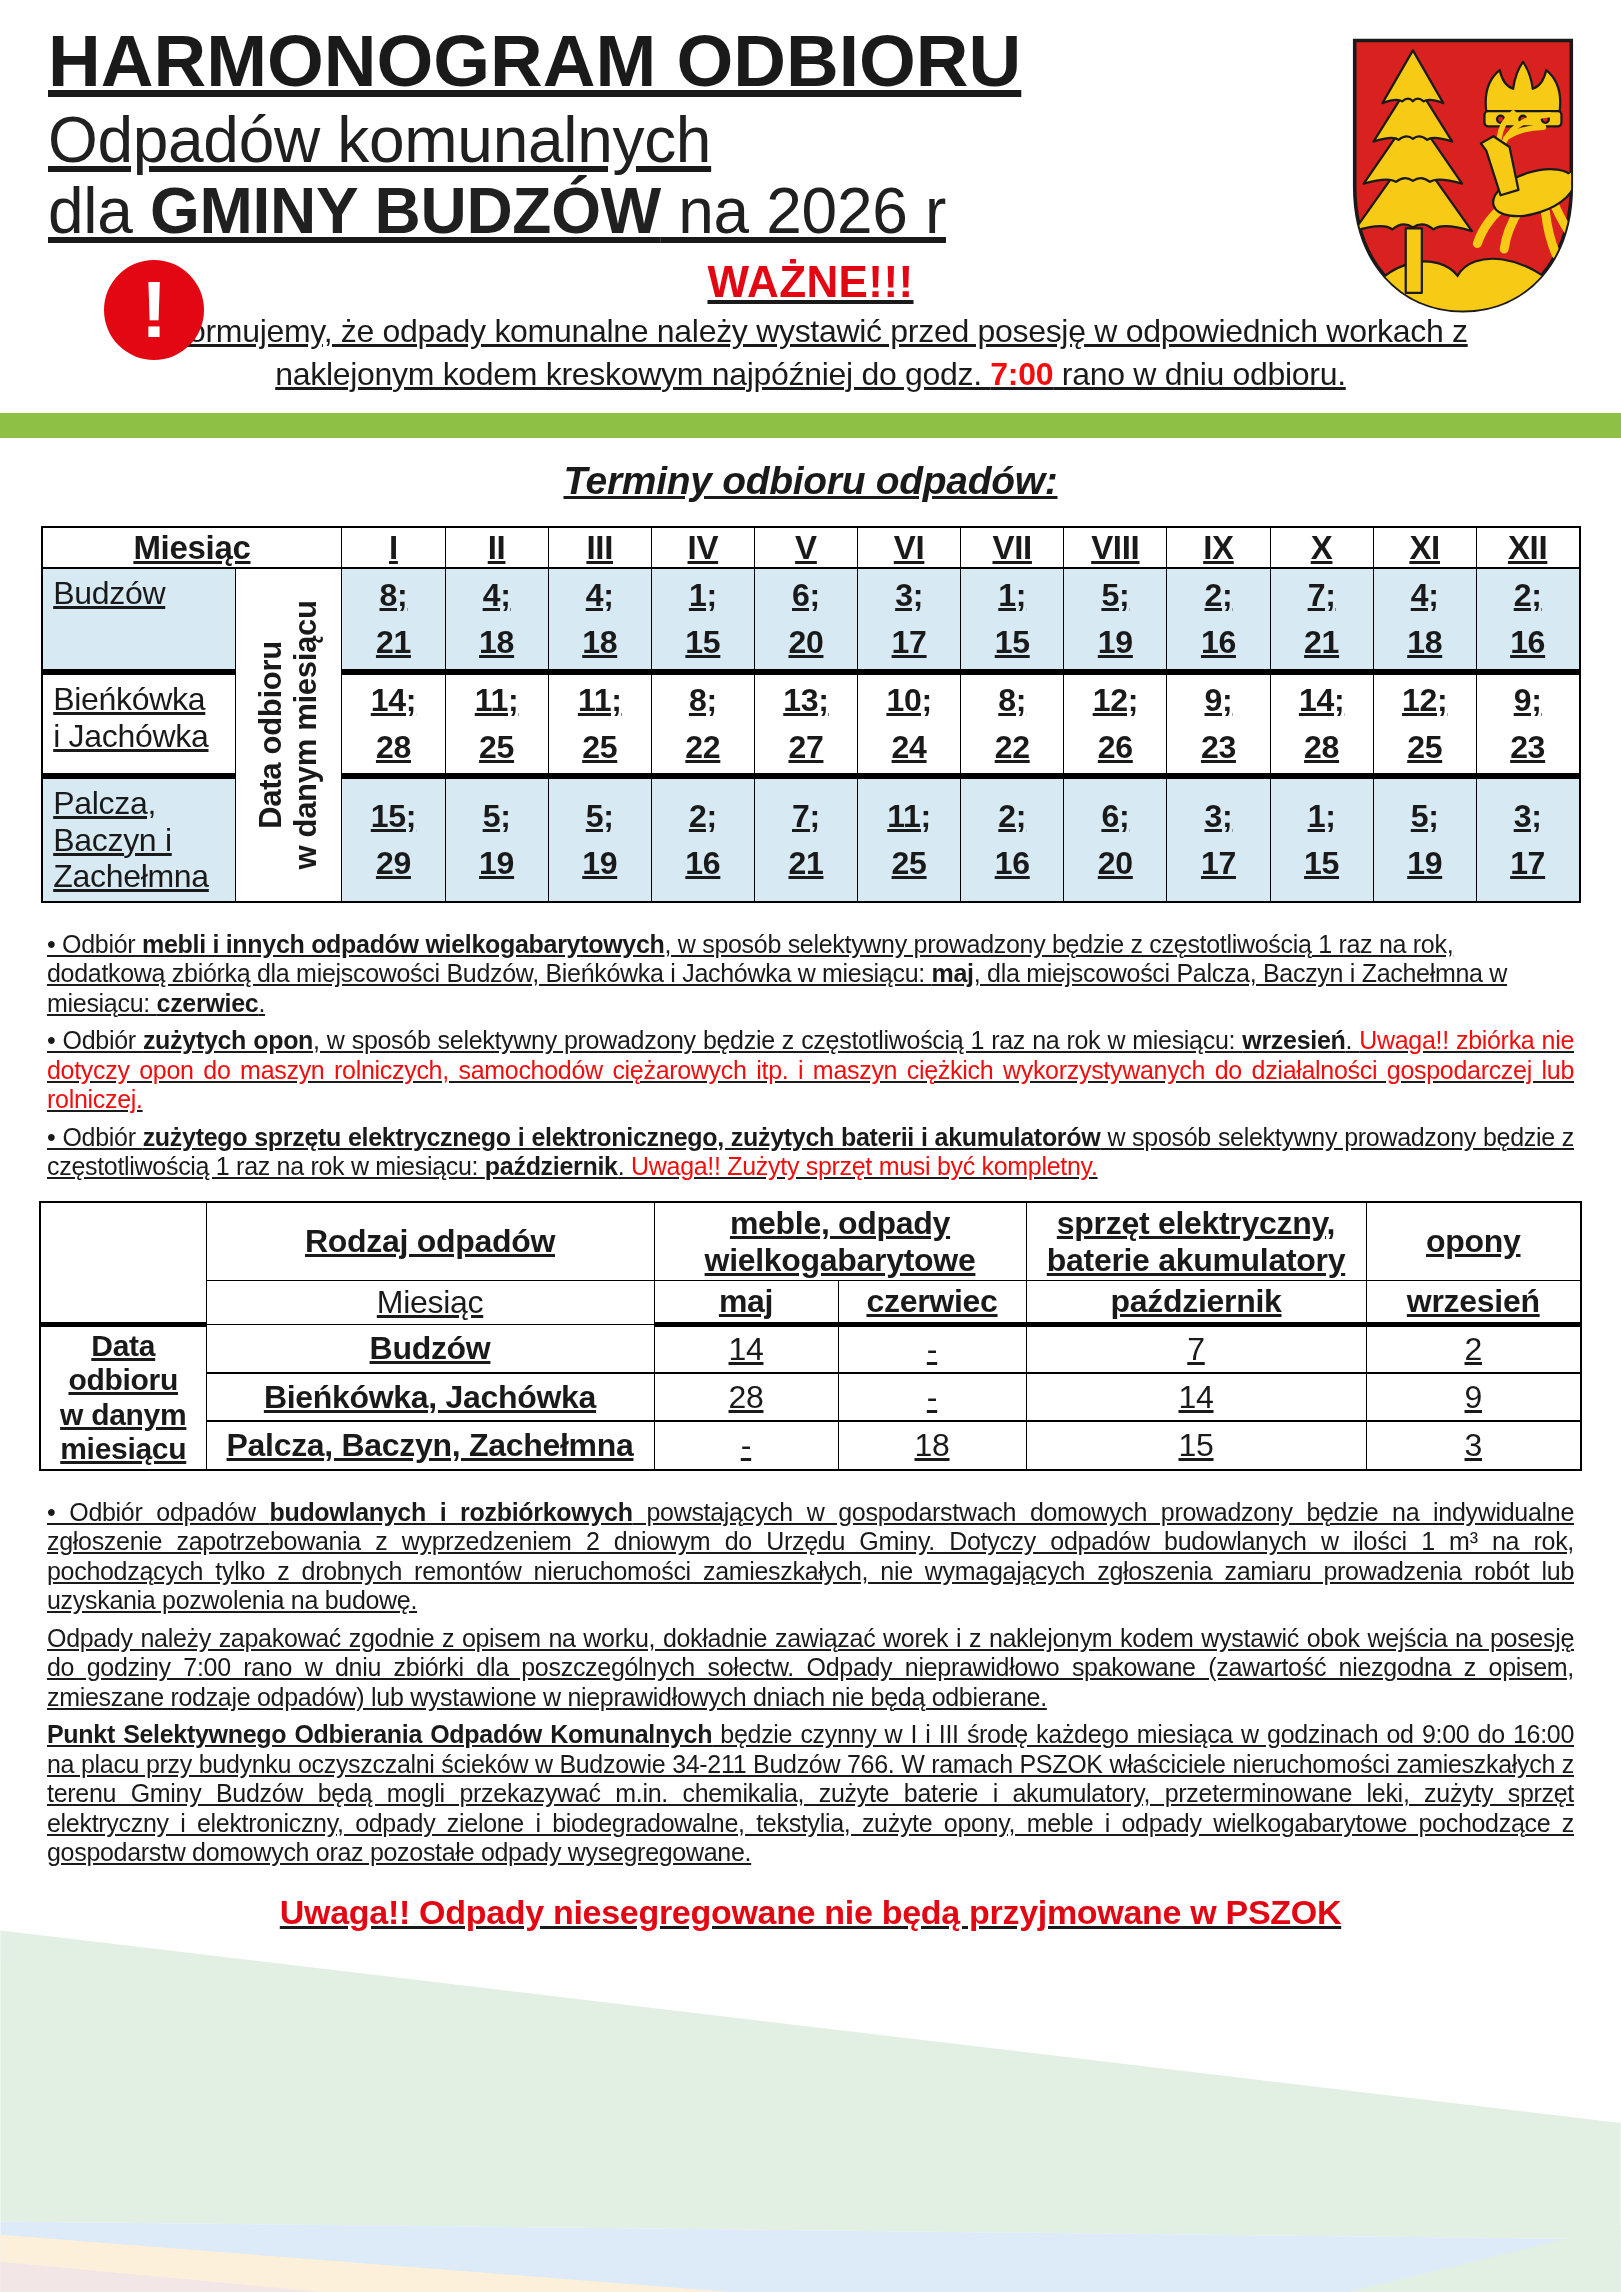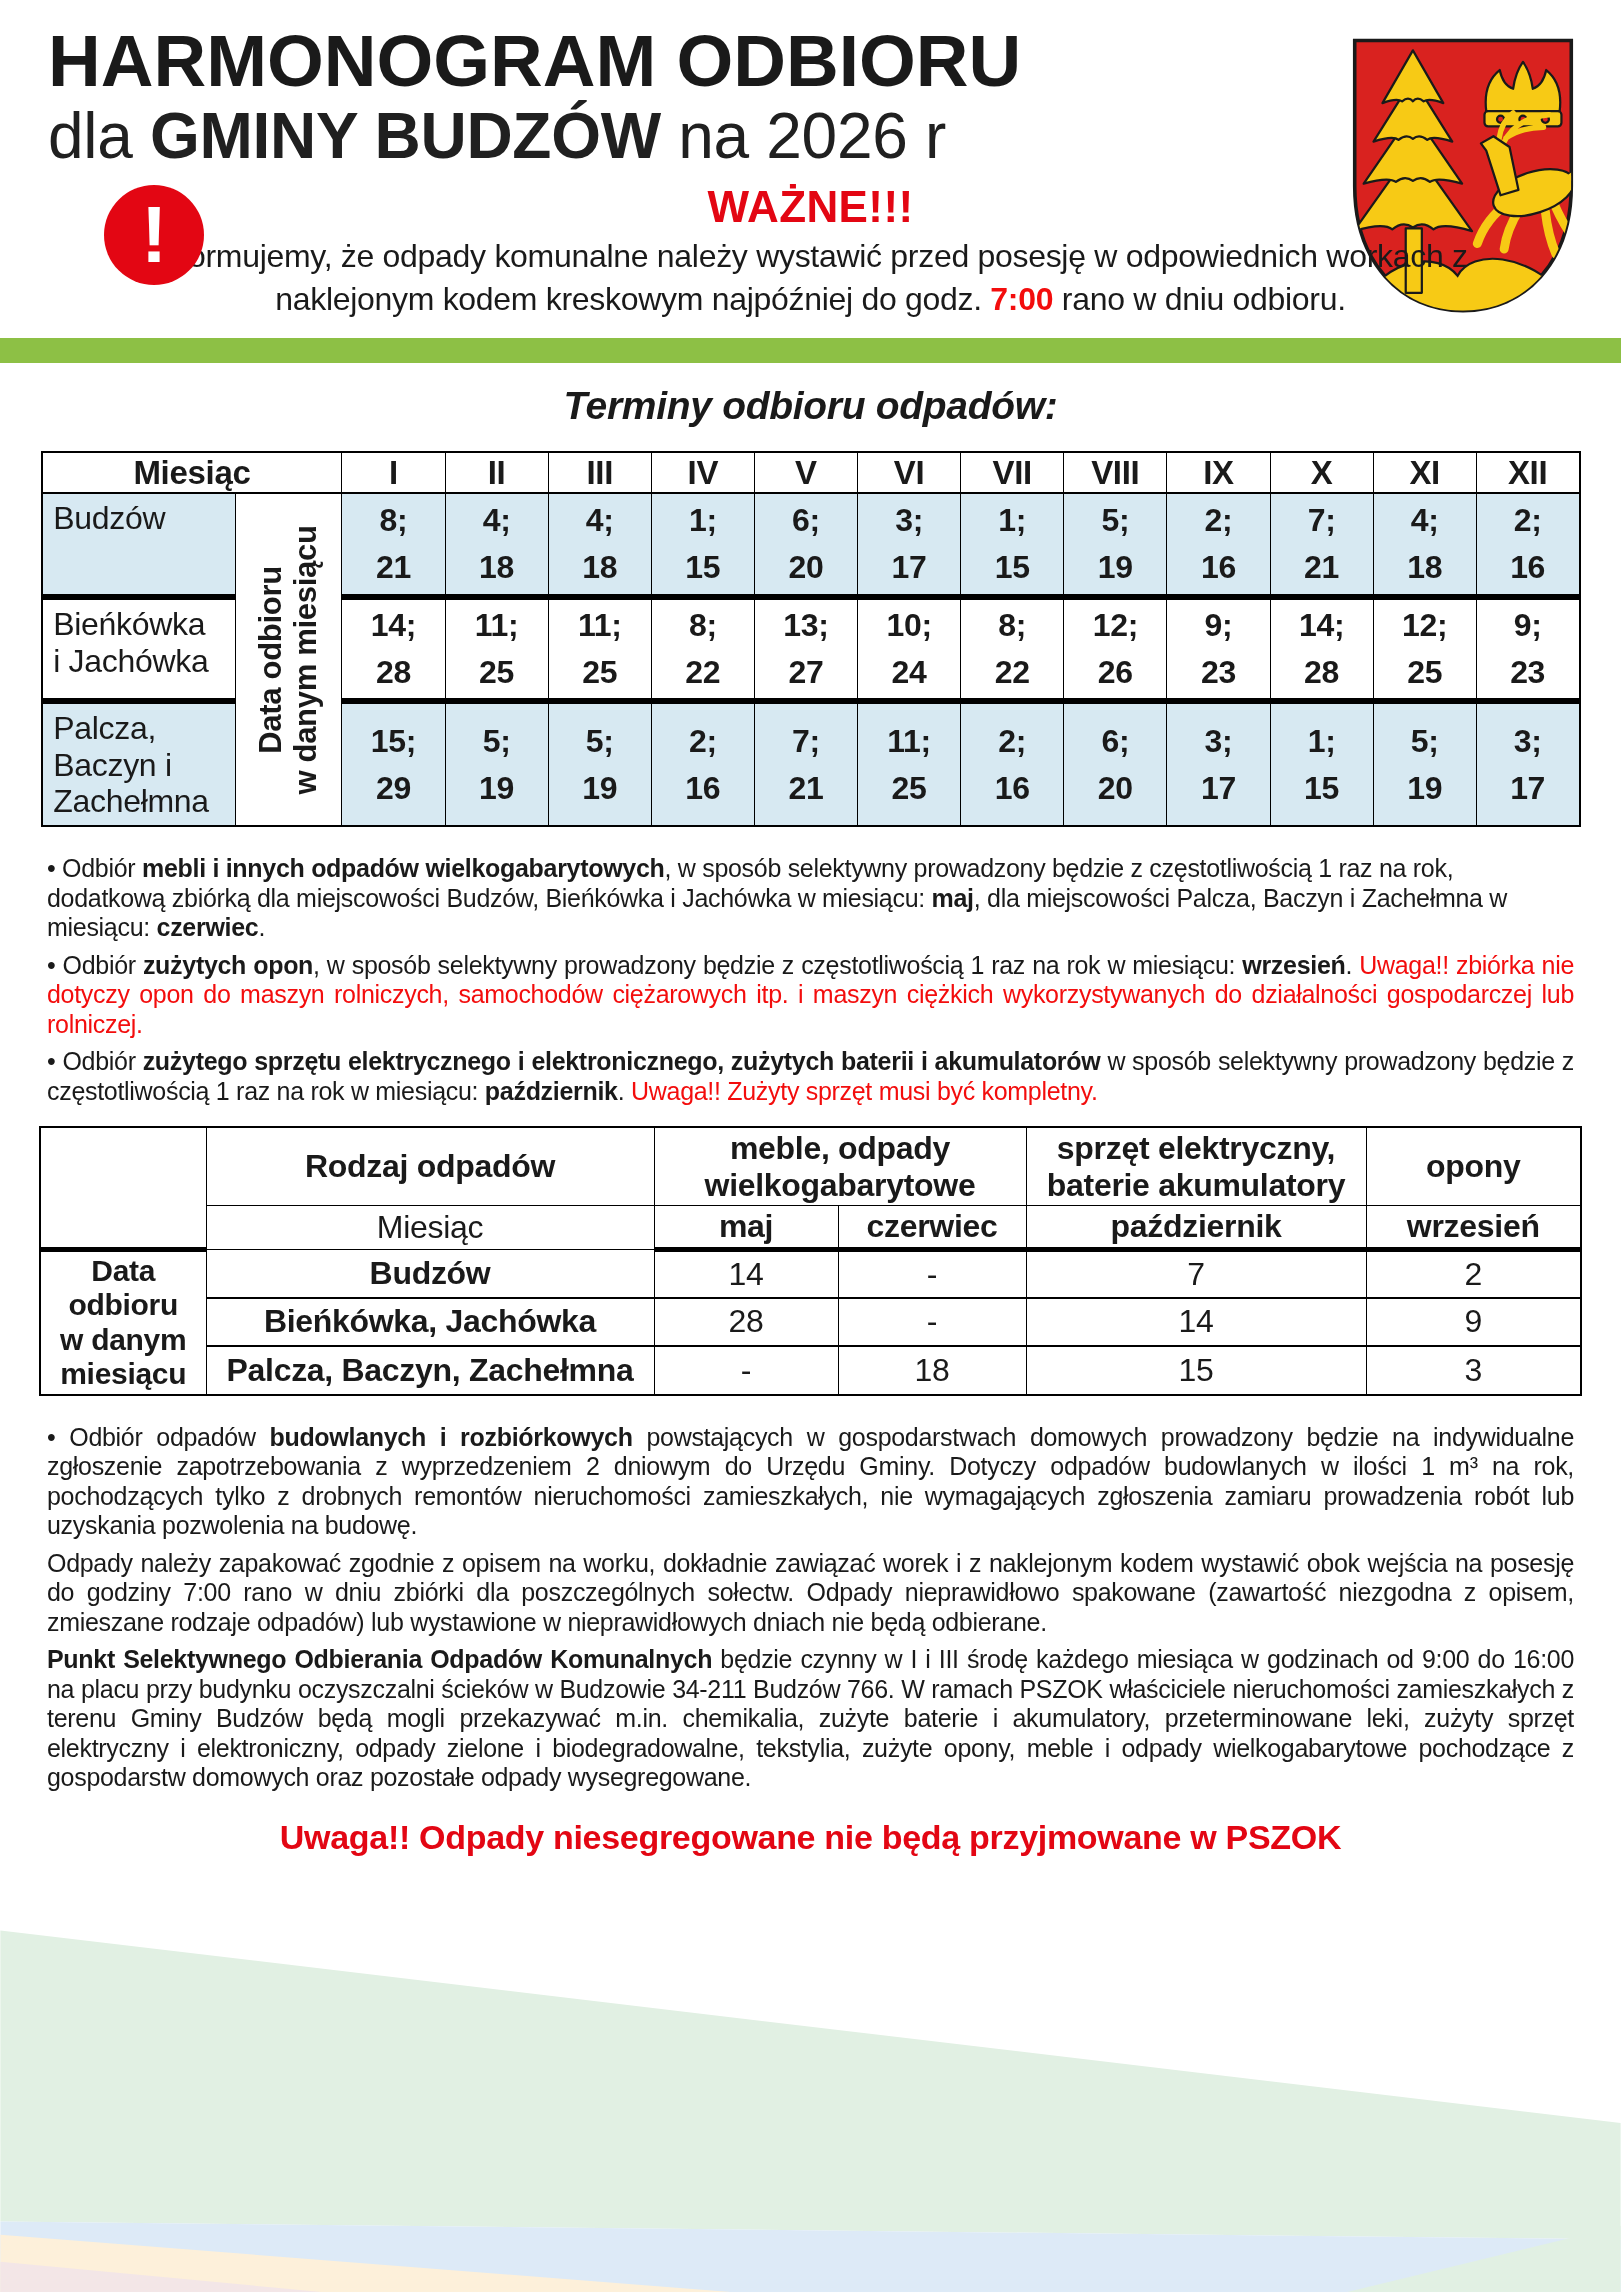--- a/index.html
+++ b/index.html
@@ -2,21 +2,21 @@
 <html lang="pl" style="font-size:14.3px"><head>
 <meta charset="utf-8">
 <style>
   html,body{margin:0;padding:0;background:#9a9a9a;}
   .page{
     position:relative;width:1621px;height:2293px;margin:0 auto;
     background:#ffffff;overflow:hidden;color:#1a1a1a;
     font-family:"Liberation Sans",sans-serif;letter-spacing:-0.3px;
   }
   .bg-decor{position:absolute;left:0;bottom:0;z-index:0;}
-  .fg{position:relative;z-index:1;}
+  .fg{position:relative;z-index:1;text-decoration:underline;}
 
   
   .title-block{padding:23px 0 0 48px;}
   .t-l1{font-size:73px;font-weight:700;line-height:1.05;letter-spacing:0;}
   .t-l2{font-size:64px;font-weight:400;line-height:1.06;margin-top:7.2px;color:#202020;}
   .t-l3{font-size:64px;font-weight:400;line-height:1.06;margin-top:3.6px;color:#202020;}
   .crest{position:absolute;top:36px;right:45px;}
 
   
   .warning{position:relative;margin-top:10.7px;text-align:center;}
@@ -83,20 +83,21 @@
     <polygon points="0,540 1810,560 1810,620 0,620" fill="#ddeaf7"></polygon>
     <polygon points="1500,620 1810,545 1810,620" fill="#e1f0e3"></polygon>
     <polygon points="0,555 830,620 0,620" fill="#fdf0da"></polygon>
     <polygon points="0,585 370,620 0,620" fill="#f3e6e7"></polygon>
   </svg>
 
   <div class="fg">
 
     <div class="title-block">
       <div class="t-l1">HARMONOGRAM ODBIORU</div>
+      <div class="t-l2">Odpadów komunalnych</div>
       <div class="t-l3"><span>dla </span><span class="seg-b">GMINY BUDZÓW</span><span> na 2026 r</span></div>
     </div>
 
     <svg class="crest" width="226" height="281" viewBox="0 0 252 314">
       <defs>
           <clipPath id="shieldClip">
             <path d="M5,5 H247 V168 C247,252 196,307 126,307 C56,307 5,252 5,168 Z"></path>
           </clipPath>
         </defs>
       <path d="M5,5 H247 V168 C247,252 196,307 126,307 C56,307 5,252 5,168 Z" fill="#d9221f" stroke="#1a1a1a" stroke-width="4"></path>

